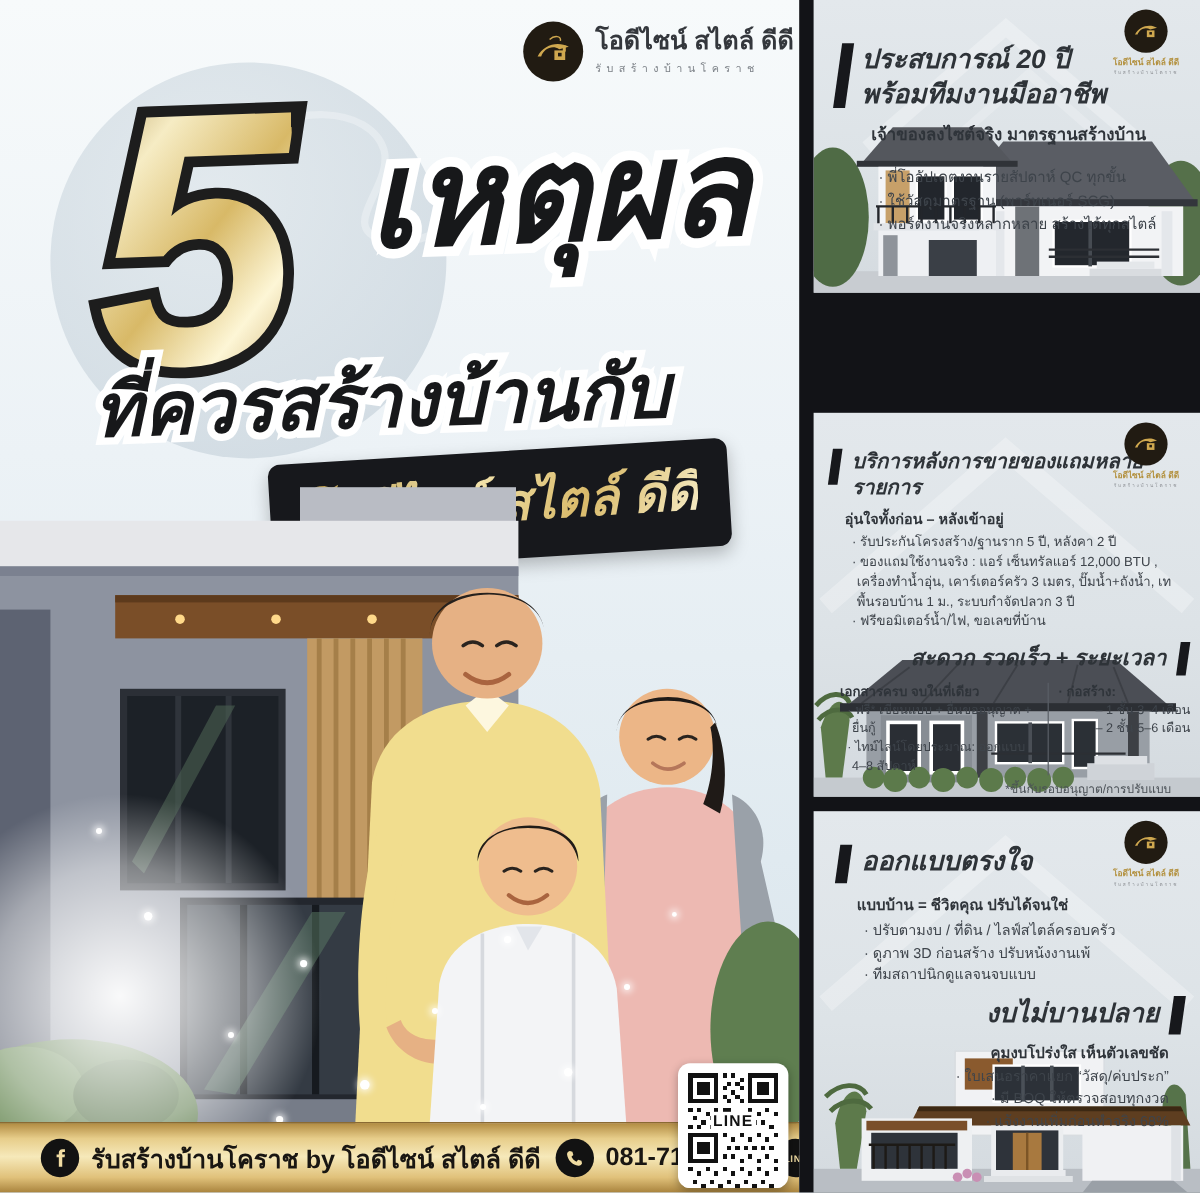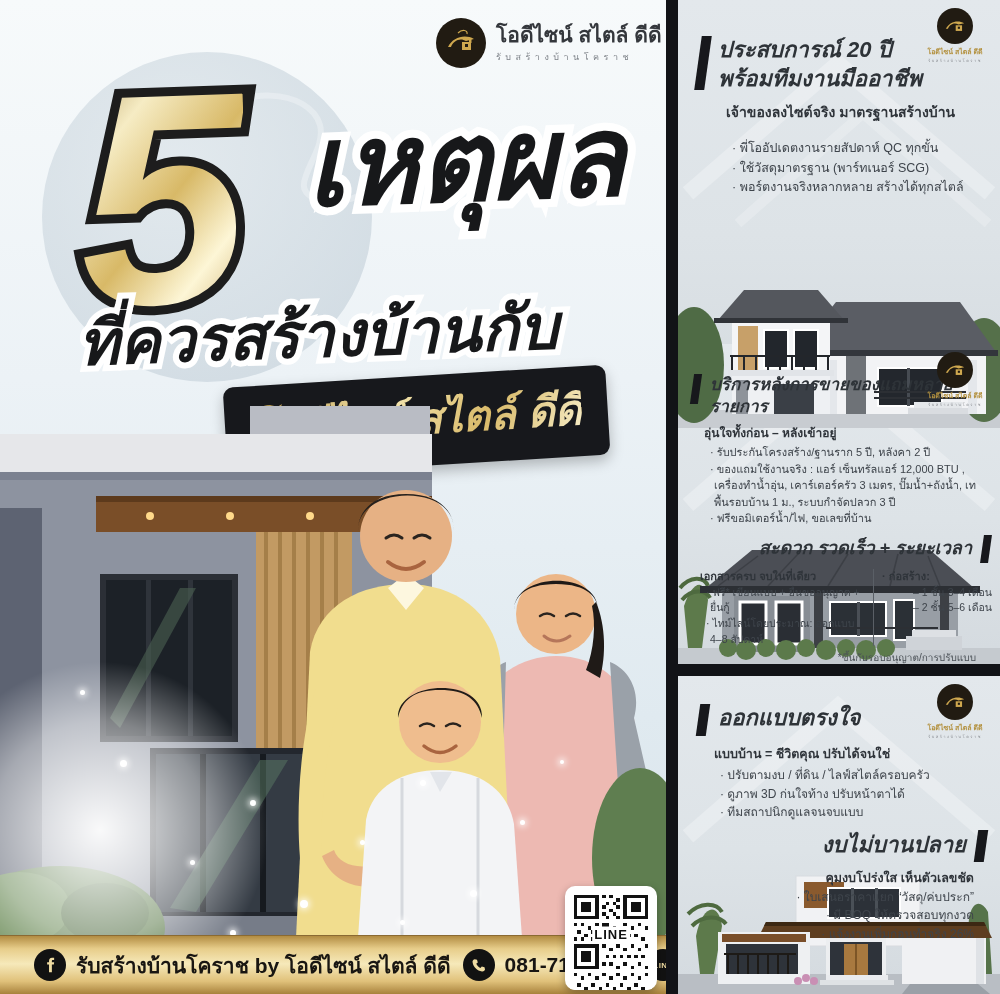--- a/index.html
+++ b/index.html
@@ -283,21 +283,21 @@
         <span class="f-circle">
           <span class="line-badge-txt">LINE</span>
         </span>
 
       </div>
     </div>
   </div>
 
   <div class="right-col">
 
-    <div class="card" style="top:0;height:428px;">
+    <div class="card" style="top:0;height:244px;">
       <svg class="card-wm" viewBox="0 0 322 190">
         <path d="M10 160 L160 30 L312 160" fill="none" stroke="#ffffff" stroke-width="16" opacity="0.55"></path>
         <path d="M60 190 L185 80 L310 190" fill="none" stroke="#ffffff" stroke-width="10" opacity="0.4"></path>
       </svg>
       <div class="card-logo">
         <span class="c">
           <svg width="24" height="24" viewBox="0 0 34 34">
               <path d="M4 21 C9 11 21 8 30 13 L22 15 C16 11 9 15 7 21 Z" fill="#cfa84f"></path>
               <rect x="18" y="16" width="9" height="8" fill="#cfa84f"></rect>
               <rect x="21" y="18" width="3" height="3" fill="#211b12"></rect>
@@ -474,34 +474,34 @@
         <div class="t">รับสร้างบ้านโคราช</div>
       </div>
 
       <div class="hdr-row" style="margin:28px 16px 0 20px;">
         <span class="hdr-bar" style="height:32px;"></span>
         <div class="hdr-txt" style="font-size:22px;">ออกแบบตรงใจ</div>
       </div>
       <div class="sub-h" style="font-size:12.5px;margin:8px 16px 0 36px;">แบบบ้าน = ชีวิตคุณ ปรับได้จนใช่</div>
       <div class="blist" style="font-size:12px;line-height:1.55;margin:2px 0 0 36px;">
         <div>· ปรับตามงบ / ที่ดิน / ไลฟ์สไตล์ครอบครัว</div>
-        <div>· ดูภาพ 3D ก่นใจท้าง ปรับหน้าตาได้</div>
+        <div>· ดูภาพ 3D ก่อนสร้าง ปรับหน้งงานเพ้</div>
         <div>· ทีมสถาปนิกดูแลจนจบแบบ</div>
       </div>
 
       <div class="sec2-hdr" style="margin:8px 14px 0 0;">
         <div class="hdr-txt" style="font-size:22px;">งบไม่บานปลาย</div>
         <span class="hdr-bar" style="height:32px;"></span>
       </div>
       <div style="text-align:right;margin:6px 26px 0 0;position:relative;z-index:2;">
         <div class="sub-h" style="font-size:12.5px;">คุมงบโปร่งใส เห็นตัวเลขชัด</div>
         <div class="blist" style="font-size:12px;line-height:1.55;">
           <div>· ใบเสนอราคาแยก “วัสดุ/ค่บประก”</div>
           <div>· มี BOQ ให้ตรวจสอบทุกงวด</div>
-          <div>· แจ้งงานเพิ่มก่อนทำจริง 26%</div>
+          <div>· แจ้งงานเพิ่มก่อนทำจริง 68%</div>
         </div>
       </div>
 
       <svg class="house-img" height="128" viewBox="0 0 322 128">
         <rect x="0" y="108" width="322" height="20" fill="#b9bec4"></rect>
         <path d="M18 70 C24 40 40 34 44 60 L36 108 L22 108 Z" fill="#5d7a4b"></path>
         <path d="M10 48 C22 36 38 36 44 46 M14 60 C26 48 42 50 48 58" stroke="#4e6a3f" stroke-width="4" fill="none"></path>
         <path d="M292 80 C286 40 300 28 310 46 L314 108 L296 108 Z" fill="#56734a"></path>
 
         <rect x="118" y="10" width="124" height="70" fill="#f1f2f4" stroke="#d8dbdf" stroke-width="1"></rect>

